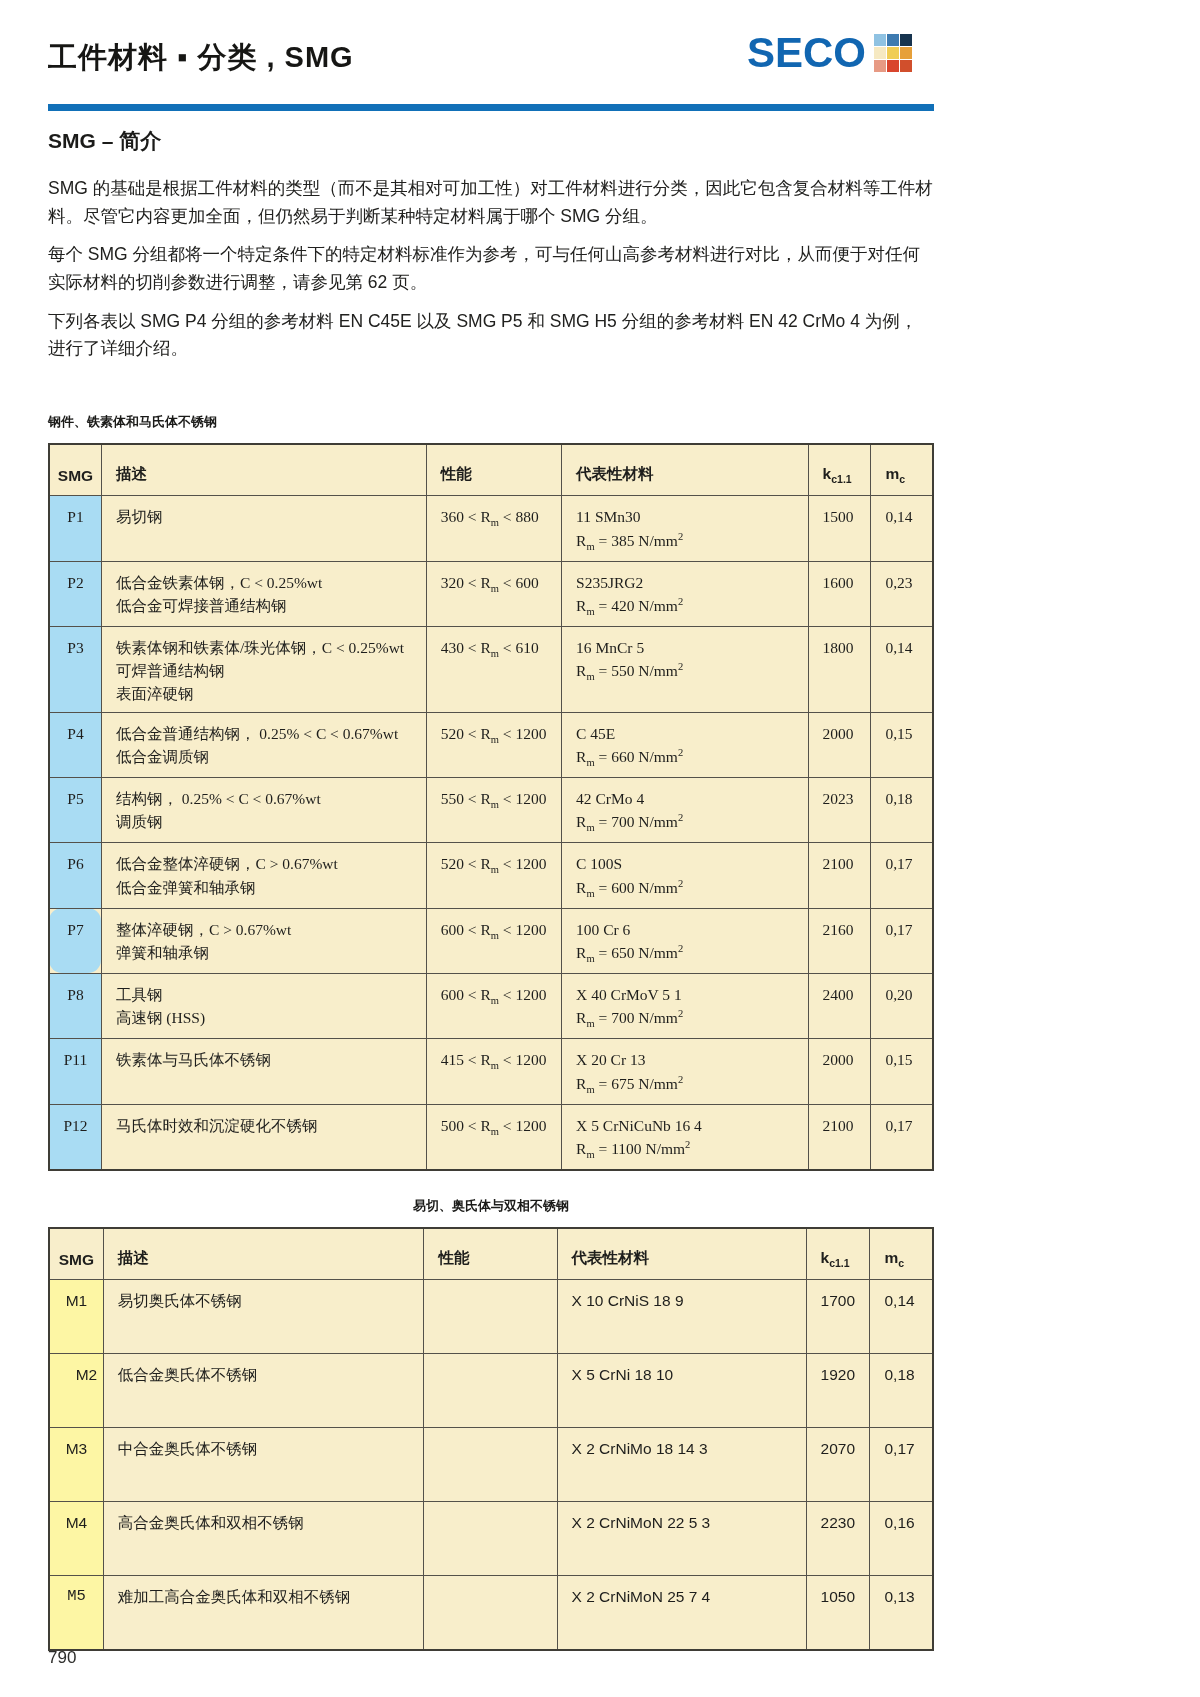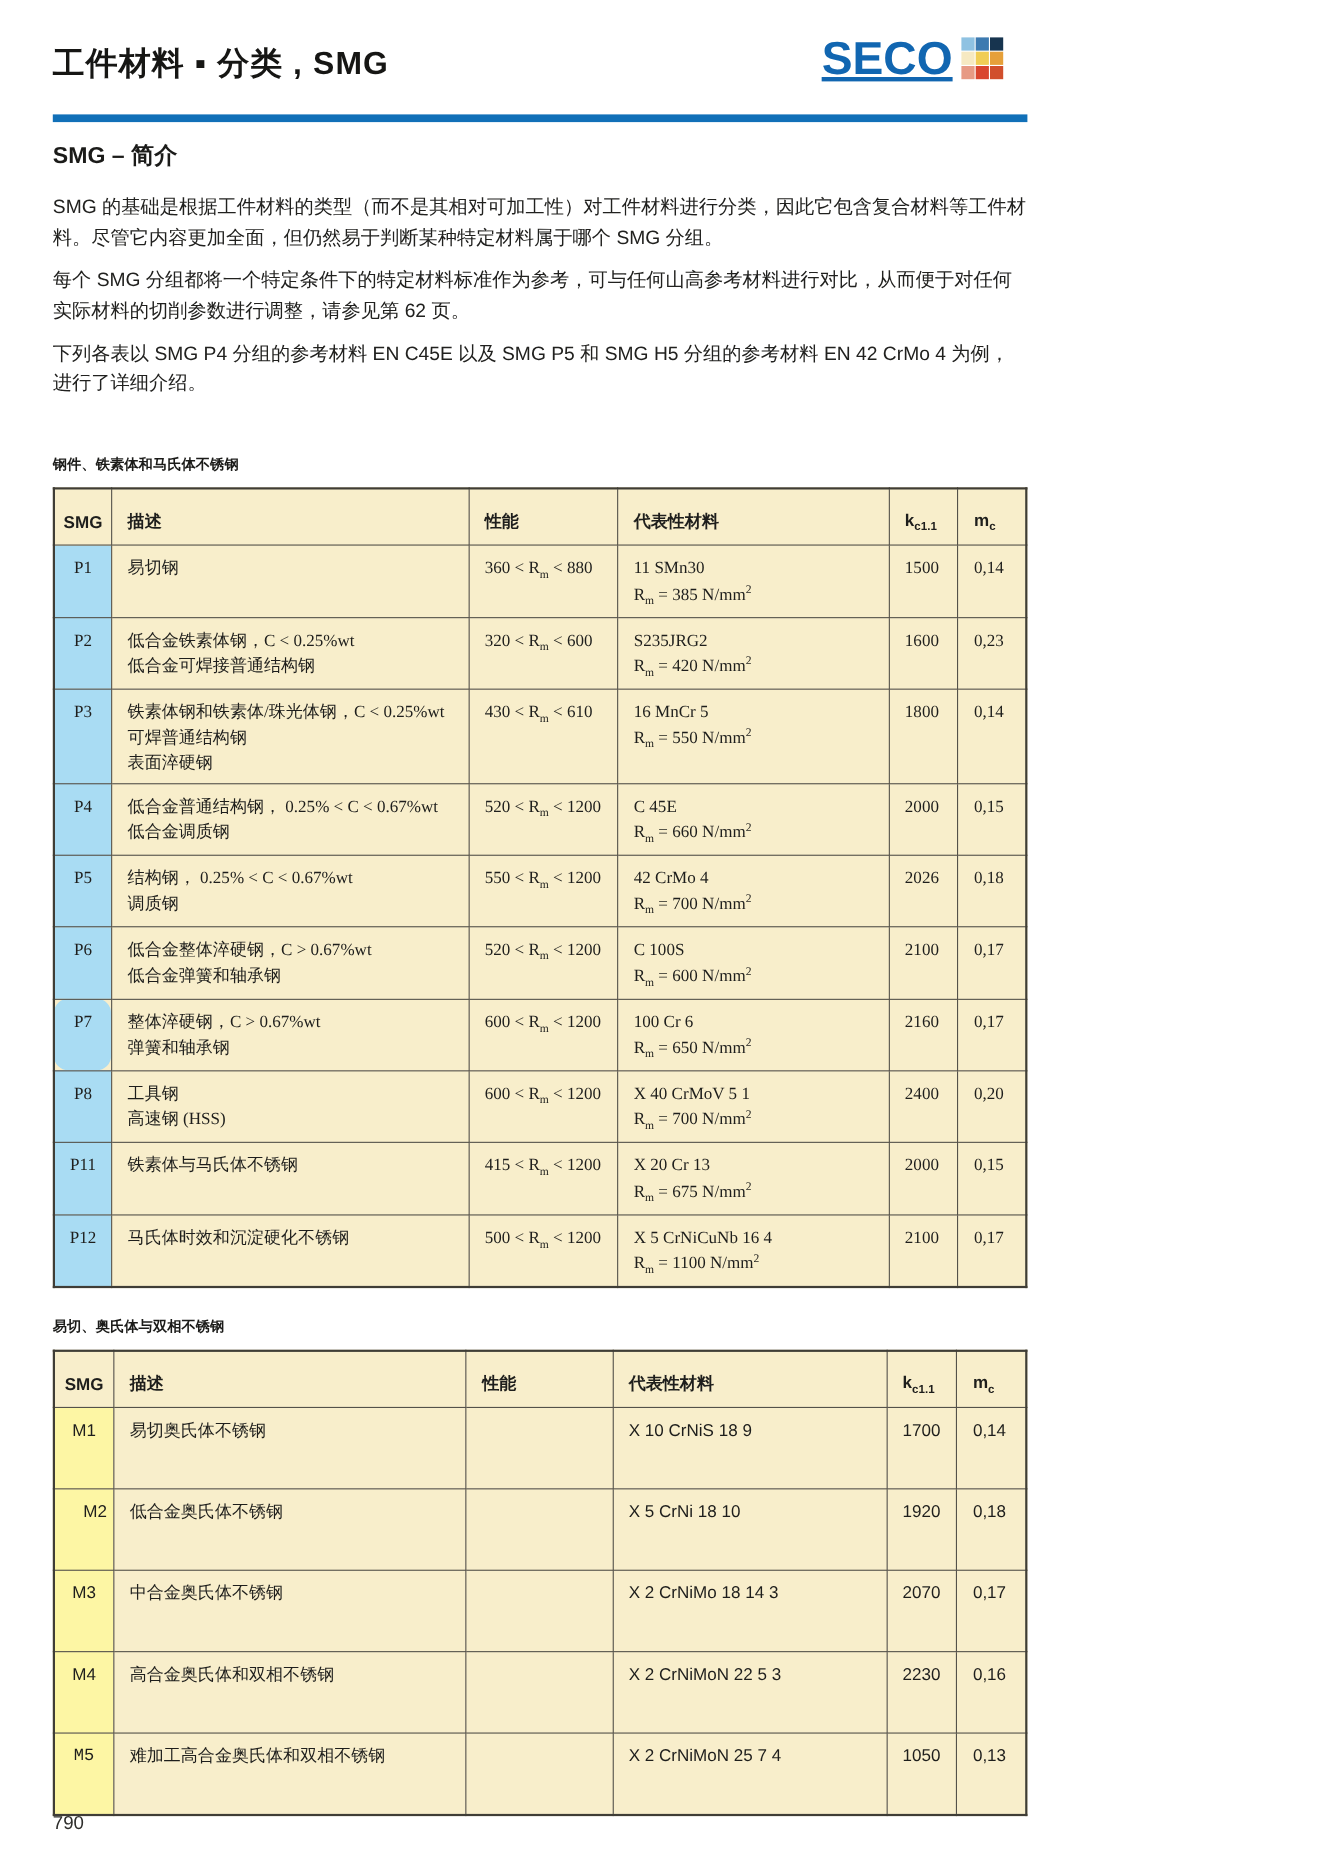--- a/index.html
+++ b/index.html
@@ -17,21 +17,21 @@
   .rule{height:7px;margin-top:14px;}
 
   
   .sec-heading{font-size:21px;font-weight:bold;color:#1b1b19;margin:16px 0 0 0;}
   .para{font-size:17.5px;line-height:1.58;margin:11px 0 0 0;max-width:1108px;}
   .para.first{margin-top:20px;}
 
   
   .tbl-title{font-size:13px;font-weight:bold;color:#1b1b19;margin:0;}
   .tbl-title.t1{margin-top:50px;}
-  .tbl-title.t2{margin-top:26px;}
+  .tbl-title.t2{margin-top:26px;text-align:center;}
   table.smg{border-collapse:collapse;margin-top:12px;background:#f8eecb;border:2px solid #3f3d36;table-layout:fixed;}
   table.smg th, table.smg td{border:1px solid #54514a;}
   table.smg thead tr{height:52px;}
   table.smg th{font-size:15.5px;font-weight:bold;text-align:left;vertical-align:bottom;padding:6px 6px 10px 14px;color:#1e1e1c;}
   table.smg th.c-smg{text-align:center;padding-left:0;padding-right:0;}
   table.smg td{vertical-align:top;padding:9px 8px 6px 14px;font-size:15.5px;line-height:1.5;color:#1e1e1c;}
   table.smg td.c-smg{text-align:center;padding-left:0;padding-right:0;}
   table.t1 tbody tr{height:64px;font-family:Liberation Serif, serif;}
   table.t2 tbody tr{height:74px;}
   sub{font-size:0.68em;}
@@ -42,21 +42,21 @@
 </style>
 </head>
 <body>
 
 <div class="page">
   <div class="content">
 
     <div class="hdr">
       <div class="hdr-title">工件材料 ▪ 分类 , SMG</div>
       <div class="logo">
-        <span class="logo-text" id="logo-text" style="color: rgb(17, 102, 177); text-decoration: underline;">SECO</span>
+        <span class="logo-text" id="logo-text" style="color: rgb(17, 102, 177);">SECO</span>
         <span class="mosaic" id="logo-mosaic">
             <div style="background: rgb(143, 194, 226);"></div>
             <div style="background: rgb(61, 122, 176);"></div>
             <div style="background: rgb(23, 52, 79);"></div>
             <div style="background: rgb(246, 233, 194);"></div>
             <div style="background: rgb(240, 205, 85);"></div>
             <div style="background: rgb(230, 160, 58);"></div>
             <div style="background: rgb(231, 154, 132);"></div>
             <div style="background: rgb(217, 69, 46);"></div>
             <div style="background: rgb(209, 79, 44);"></div>
@@ -154,21 +154,21 @@
             <td class="c-smg" style="background: rgb(169, 220, 243);">P5</td>
             <td class="c-desc">
               <div>结构钢， 0.25% &lt; C &lt; 0.67%wt</div>
               <div>调质钢</div>
             </td>
             <td class="c-perf">550 &lt; R<sub>m</sub> &lt; 1200</td>
             <td class="c-mat">
               <div>42 CrMo 4</div>
               <div>R<sub>m</sub> = 700 N/mm<sup>2</sup></div>
             </td>
-            <td class="c-k">2026</td>
+            <td class="c-k">2023</td>
             <td class="c-m">0,18</td>
           </tr>
           <tr>
             <td class="c-smg" style="background: rgb(169, 220, 243);">P6</td>
             <td class="c-desc">
               <div>低合金整体淬硬钢，C &gt; 0.67%wt</div>
               <div>低合金弹簧和轴承钢</div>
             </td>
             <td class="c-perf">520 &lt; R<sub>m</sub> &lt; 1200</td>
             <td class="c-mat">

